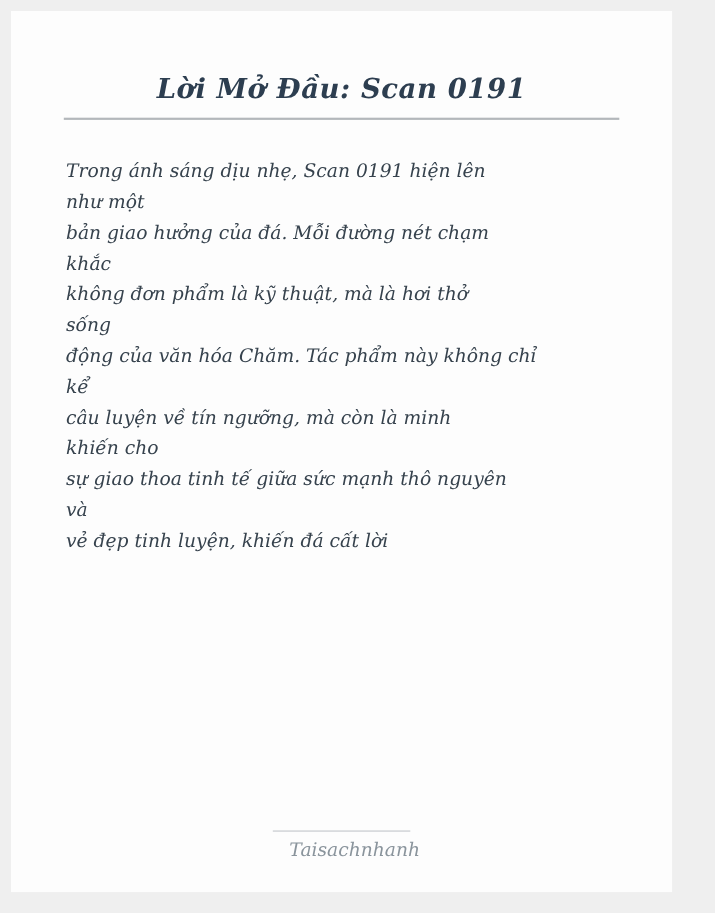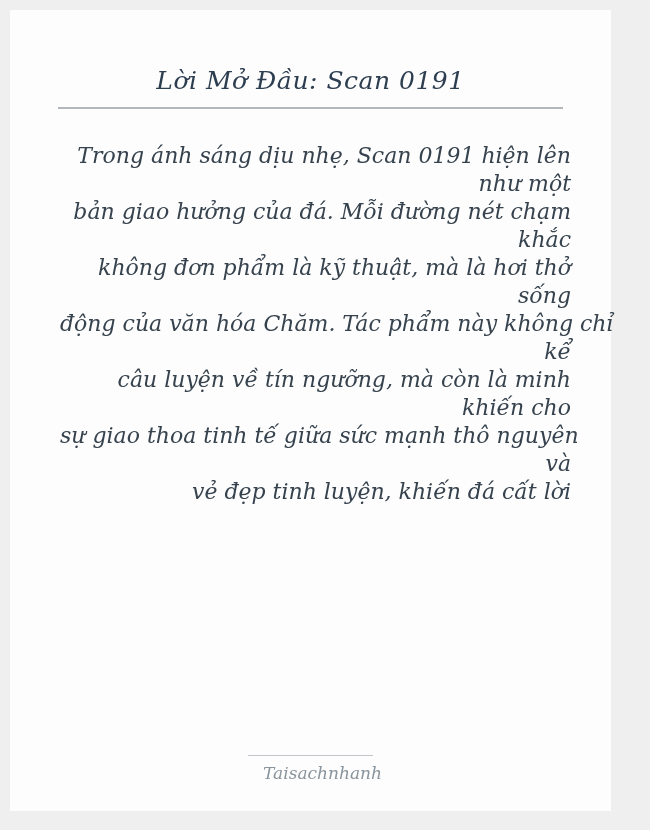--- a/index.html
+++ b/index.html
@@ -16,45 +16,44 @@
     top: 10px;
     width: 601px;
     height: 801px;
     background: #fdfdfd;
   }
   .page-title {
     margin-top: 56px;
     text-align: center;
     font-size: 25px;
     font-style: italic;
-    font-weight: normal;
+    font-weight: bold;
     letter-spacing: 0.5px;
     color: #2d3e50;
     font-family: "DejaVu Serif", serif;
   }
   .title-divider {
     width: 505px;
     margin: 12px auto 0 auto;
     border: none;
     border-top: 2px solid #b3b7bb;
   }
   .body-text {
     margin-top: 33px;
     margin-left: 50px;
     margin-right: 40px;
     color: #36424d;
   }
   .body-line {
-    font-size: 22px;
+    font-size: 17px;
     line-height: 28px;
     height: 28px;
     font-style: italic;
     font-family: "DejaVu Serif", serif;
     white-space: nowrap;
-    text-align: right;
   }
   .footer {
     position: absolute;
     left: 0;
     bottom: 28px;
     width: 100%;
     text-align: center;
   }
   .footer-divider {
     width: 125px;

